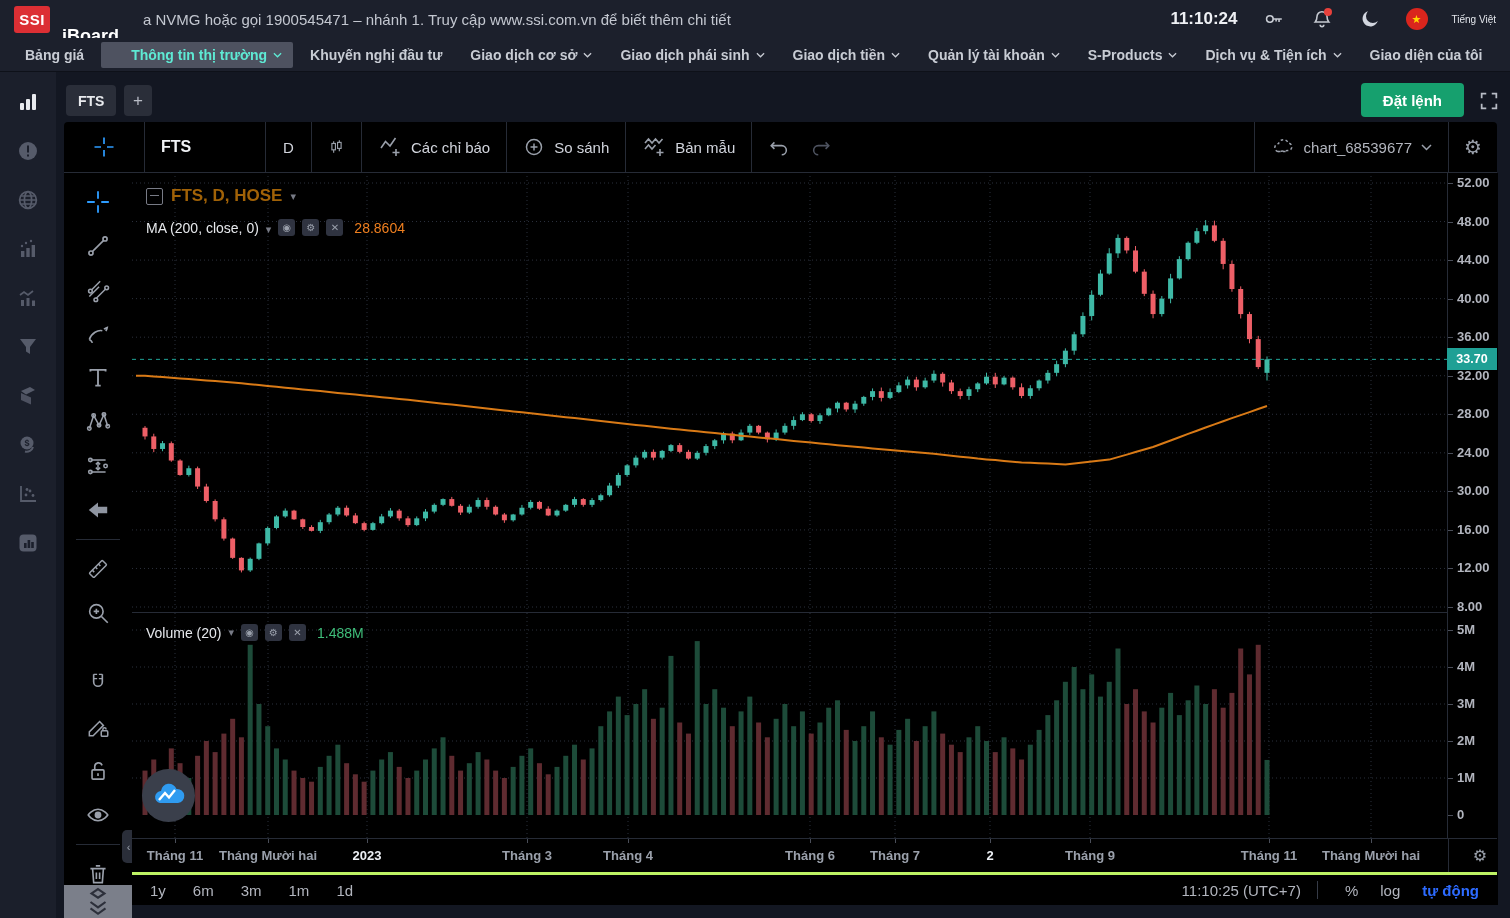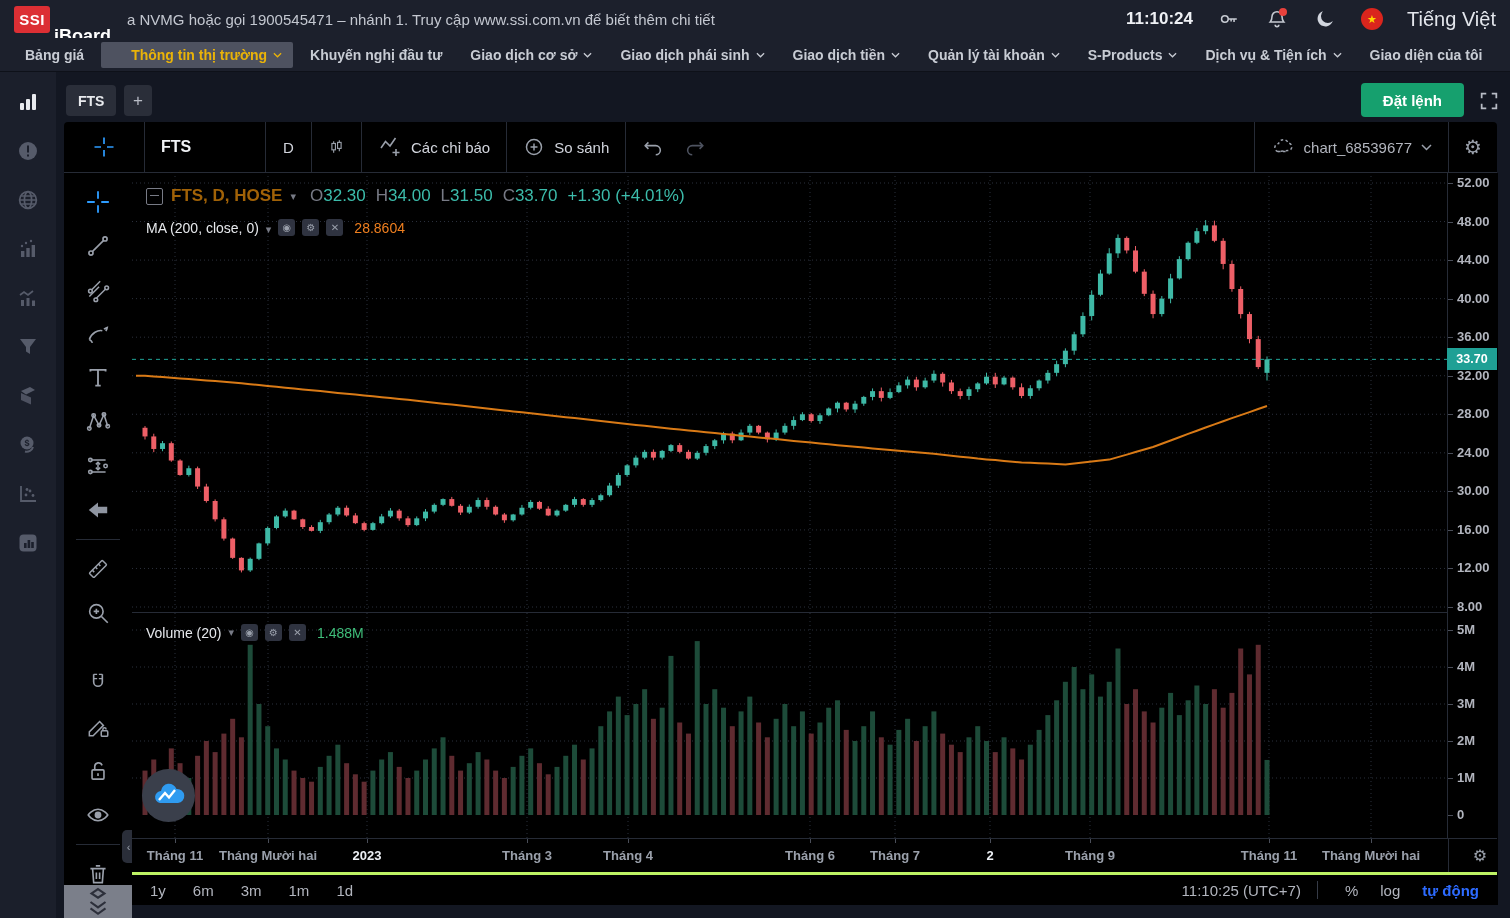--- a/index.html
+++ b/index.html
@@ -1,38 +1,38 @@
 <!DOCTYPE html>
 <html><head>
 <meta charset="utf-8">
 <style>
   html,body{margin:0;padding:0;background:#131722;}
   #app{position:relative;width:1510px;height:918px;background:#131722;overflow:hidden;
        font-family:"Liberation Sans","DejaVu Sans",sans-serif;color:#d1d4dc;}
   svg{display:block}
   
   .topbar{position:absolute;left:0;top:0;width:1510px;height:38px;background:#1c202c;
-          display:flex;align-items:center;padding:0 14px;box-sizing:border-box;gap:4px;}
+          display:flex;align-items:center;padding:0 14px;box-sizing:border-box;gap:12px;}
   .ssi-logo{width:36px;height:27px;background:#dc2f34;border-radius:3px;display:grid;place-items:center;
             color:#fff;font-weight:bold;font-size:15px;letter-spacing:.5px;}
   .brand{font-size:18px;font-weight:bold;color:#fff;margin-top:34px;}
   .announcement{font-size:15px;color:#c3c7d0;margin-left:12px;white-space:nowrap;}
   .topbar-right{margin-left:auto;display:flex;align-items:center;gap:24px;}
   .clock{font-size:17px;font-weight:bold;color:#eef0f4;}
   .tb-icon{position:relative;width:24px;height:24px;display:grid;place-items:center;cursor:pointer;}
   .bell-dot{position:absolute;right:2px;top:1px;width:8px;height:8px;border-radius:50%;background:#e8413c;}
   .flag{width:22px;height:22px;border-radius:50%;background:#da251d;display:grid;place-items:center;
         color:#ffd600;font-size:11px;}
-  .lang{font-size:20px;color:#e3e6ec;}
+  .lang{font-size:10px;color:#e3e6ec;}
   
   .nav{position:absolute;left:0;top:38px;width:1510px;height:34px;background:#1c202c;
        border-bottom:1px solid #0e1119;display:flex;align-items:center;padding:0 14px;box-sizing:border-box;gap:6px;}
   .nav-item{display:flex;align-items:center;gap:6px;padding:5px 11px;font-size:14px;font-weight:bold;
             color:#c8ccd4;border-radius:2px;cursor:pointer;white-space:nowrap;}
-  .nav-item.active{background:#4e5260;color:#eab308;padding-left:30px;}
+  .nav-item.active{background:#4e5260;color:#5eead4;padding-left:30px;}
   .nav-caret{width:9px;height:6px;}
   
   .sidebar{position:absolute;left:0;top:72px;width:56px;height:846px;background:#1b1f2b;
            display:flex;flex-direction:column;align-items:center;padding-top:16px;gap:21px;box-sizing:border-box;}
   .side-icon{width:28px;height:28px;display:grid;place-items:center;color:#565b6a;cursor:pointer;}
   .side-icon.active{color:#e8eaee;}
   
   .tabstrip{position:absolute;left:56px;top:72px;width:1454px;height:50px;background:#131722;}
   .sym-tab{position:absolute;left:10px;top:13px;height:31px;min-width:50px;background:#2a2e39;border-radius:4px;
            display:grid;place-items:center;font-size:14px;font-weight:bold;color:#e8eaed;cursor:pointer;padding:0 12px;box-sizing:border-box;}
@@ -302,20 +302,28 @@
           <path d="M14.5 17.5h7M18 14v7"></path>
         </svg>
       <span>Các chỉ báo</span>
     </div>
     <div class="ct-cell">
       <svg width="22" height="22" viewBox="0 0 24 24" fill="none" stroke="#9aa0ab" stroke-width="1.6">
           <circle cx="12" cy="12" r="8.2"></circle>
           <path d="M12 8.2v7.6M8.2 12h7.6"></path>
         </svg>
       <span>So sánh</span>
+    </div>
+    <div class="ct-cell">
+      <svg width="24" height="24" viewBox="0 0 24 24" fill="none" stroke="#9aa0ab" stroke-width="1.6">
+          <path d="M3 8l3.5-4L10 8l3.5-4L17 8l3.5-4"></path>
+          <path d="M3 14l3.5-4L10 14l3.5-4"></path>
+          <path d="M14.5 17.5h7M18 14v7"></path>
+        </svg>
+      <span>Bản mẫu</span>
     </div>
     <div class="ct-cell nob" style="gap:20px;">
       <svg width="22" height="22" viewBox="0 0 24 24" fill="none" stroke="#9aa0ab" stroke-width="1.7">
           <path d="M7 7L3.5 10.5 7 14"></path>
           <path d="M4 10.5h11a5 5 0 0 1 0 10"></path>
         </svg>
       <svg width="22" height="22" viewBox="0 0 24 24" fill="none" stroke="#4e5360" stroke-width="1.7">
           <path d="M17 7l3.5 3.5L17 14"></path>
           <path d="M20 10.5H9a5 5 0 0 0 0 10"></path>
         </svg>
@@ -891,27 +899,20 @@
     <svg width="34" height="34" viewBox="0 0 34 34">
         <path fill="#2f9bf0" d="M8 24a6 6 0 0 1 1-11.9A8 8 0 0 1 24.5 10 5.8 5.8 0 0 1 26 24z"></path>
         <path fill="none" stroke="#fff" stroke-width="2.4" d="M7 21l6-7 4 4.5 6-7.5"></path>
       </svg>
   </div>
 
   <div class="legend">
     <div class="collapse-sq"></div>
     <span class="leg-title">FTS, D, HOSE</span>
     <span class="leg-caret">▾</span>
-    <span class="ohlc">
-      <span><span class="lab">O</span><span class="val">32.30</span></span>
-      <span><span class="lab">H</span><span class="val">34.00</span></span>
-      <span><span class="lab">L</span><span class="val">31.50</span></span>
-      <span><span class="lab">C</span><span class="val">33.70</span></span>
-      <span class="val">+1.30 (+4.01%)</span>
-    </span>
   </div>
   <div class="row2">
     <span style="color:#e6e8ec;">MA (200, close, 0)</span>
     <span class="leg-caret">▾</span>
     <span class="mini-btn">◉</span>
     <span class="mini-btn">⚙</span>
     <span class="mini-btn">✕</span>
     <span class="ma-val">28.8604</span>
   </div>
   <div class="vol-legend">

